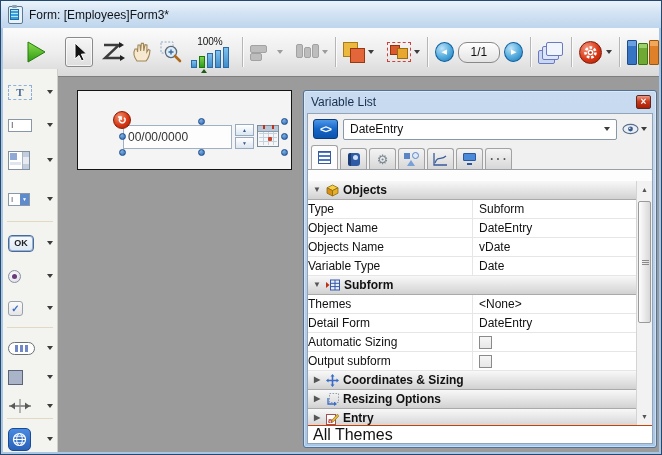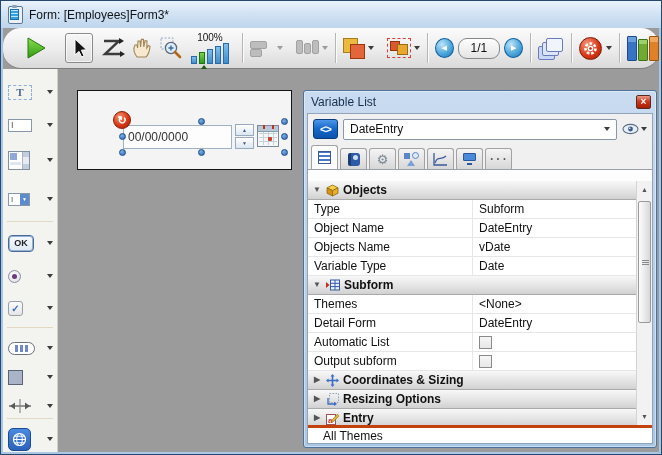--- a/index.html
+++ b/index.html
@@ -11,23 +11,23 @@
             background:linear-gradient(#eaf3fb,#d3e3f4 45%,#bed5ec);
             display:flex;align-items:center;padding-left:7px;gap:6px;box-sizing:border-box;}
   .title-text{font-size:12px;color:#101418;}
   .doc-icon{width:13px;height:16px;position:relative;background:#e9f0f7;border:1px solid #5a7a94;border-radius:2px;}
   .doc-icon .clip{position:absolute;left:3px;top:-2px;width:5px;height:3px;background:#8ba2b6;border-radius:1px;}
   .doc-icon .pane{position:absolute;left:1px;top:2px;width:9px;height:11px;background:
       repeating-linear-gradient(0deg,#35a0dd 0 2px,#bfe4f6 2px 3px);border:1px solid #1c6fa6;box-sizing:border-box;}
   
   .mainarea{position:absolute;left:3px;right:3px;top:28px;bottom:3px;background:#9b9b9b;}
   
-  .toolbar{position:absolute;left:0;right:0;top:0;height:41px;
+  .toolbar{position:absolute;left:0;right:0;top:0;height:49px;
            background:linear-gradient(#fbfbfb,#ececec 55%,#d9d9d9);
-           border-bottom:1px solid #7e7e7e;display:flex;align-items:center;padding-left:20px;box-sizing:border-box;border-radius:18px;}
+           border-bottom:1px solid #7e7e7e;display:flex;align-items:center;padding-left:20px;box-sizing:border-box;}
   .vsep{width:1px;height:30px;background:#b6b6b6;box-shadow:1px 0 0 #fbfbfb;margin:0 7px;flex:none;}
   .tbtn{flex:none;display:flex;align-items:center;justify-content:center;}
   .dd{width:0;height:0;border-left:3.5px solid transparent;border-right:3.5px solid transparent;
       border-top:4px solid #3c3c3c;flex:none;}
   .dd.dis{border-top-color:#9c9c9c;}
   .sel-frame{width:28px;height:28px;border:1px solid #8a8a8a;border-radius:3px;
              background:linear-gradient(#f6f6f6,#dedede);box-shadow:inset 0 0 0 1px #ffffffaa;
              display:flex;align-items:center;justify-content:center;margin-right:6px;}
   .zoomgrp{display:flex;flex-direction:column;align-items:center;margin:0 6px 0 4px;}
   .zoom-label{font-size:10px;color:#111;line-height:11px;}
@@ -150,38 +150,38 @@
   .shapes-ic .s3{position:absolute;left:3px;bottom:0;width:0;height:0;border-left:4px solid transparent;border-right:4px solid transparent;border-bottom:6px solid #7aa0d8;}
   .mon-ic{width:13px;height:12px;position:relative;}
   .mon-ic .scr{position:absolute;left:0;top:0;width:13px;height:8px;border:1px solid #2a58a0;background:#4a8ad8;border-radius:1px;box-sizing:border-box;}
   .mon-ic .std{position:absolute;left:4px;bottom:0;width:5px;height:2px;background:#2a58a0;}
   .dots-ic{font-size:7px;letter-spacing:1px;color:#555;line-height:10px;}
   
   .grid{position:absolute;left:0;right:0;top:67px;bottom:18px;background:#fff;}
   .rows{position:absolute;left:0;right:16px;top:0;bottom:0;}
   .grow{height:19px;position:relative;border-bottom:1px solid #e6e6e6;font-size:12px;color:#111;
         display:flex;align-items:center;box-sizing:border-box;}
-  .grow .lbl{padding-left:6px;}
+  .grow .lbl{}
   .grow .vline{position:absolute;left:50%;top:0;bottom:0;width:1px;background:#e6e6e6;}
   .grow .val{position:absolute;left:50%;top:0;bottom:0;display:flex;align-items:center;padding-left:7px;}
   .sect{height:19px;display:flex;align-items:center;gap:4px;
         background:linear-gradient(#f8f8f8,#dedede 70%,#d1d1d1);
         border-bottom:1px solid #aaa;font-weight:bold;font-size:12px;color:#111;padding-left:4px;box-sizing:border-box;}
   .sarr{width:10px;font-size:8px;color:#555;text-align:center;flex:none;line-height:10px;}
   .cb{width:13px;height:13px;border:1px solid #8a8a8a;background:linear-gradient(#f6f6f6,#e7e7e7);box-sizing:border-box;}
   
   .sbar{position:absolute;right:0;top:0;bottom:0;width:16px;background:#f2f2f2;border-left:1px solid #d4d4d4;box-sizing:border-box;}
   .sbtn{position:absolute;left:0;width:15px;height:15px;font-size:7px;color:#555;
         display:flex;align-items:center;justify-content:center;}
   .sthumb{position:absolute;left:1px;top:20px;width:13px;height:122px;border:1px solid #9a9a9a;border-radius:2px;
           background:linear-gradient(90deg,#fdfdfd,#d8d8d8);box-sizing:border-box;}
   .sthumb .grip{position:absolute;left:3px;top:50%;margin-top:-3px;width:7px;height:6px;
         background:repeating-linear-gradient(0deg,#8a8a8a 0 1px,transparent 1px 2px);}
-  .themesbar{position:absolute;left:0;right:0;bottom:0;height:18px;background:#fff;border-top:3px solid #c2410c;
-             font-size:12px;color:#111;display:flex;align-items:center;padding-left:15px;box-sizing:border-box;}
+  .themesbar{position:absolute;left:0;right:0;bottom:0;height:18px;background:#fff;border-top:1px solid #c2410c;
+             font-size:16px;color:#111;display:flex;align-items:center;padding-left:5px;box-sizing:border-box;}
 </style>
 </head>
 <body>
 
 <div class="stage">
   <div class="frame"></div>
 
   <div class="titlebar">
     <div class="doc-icon">
       <div class="clip"></div>
@@ -521,21 +521,21 @@
               <div class="lbl">Themes</div>
               <div class="vline"></div>
               <div class="val">&lt;None&gt;</div>
             </div>
             <div class="grow">
               <div class="lbl">Detail Form</div>
               <div class="vline"></div>
               <div class="val">DateEntry</div>
             </div>
             <div class="grow">
-              <div class="lbl">Automatic List</div>
+              <div class="lbl">Automatic Sizing</div>
               <div class="vline"></div>
               <div class="val">
                   <div class="cb"></div>
                 </div>
             </div>
             <div class="grow">
               <div class="lbl">Output subform</div>
               <div class="vline"></div>
               <div class="val">
                   <div class="cb"></div>

